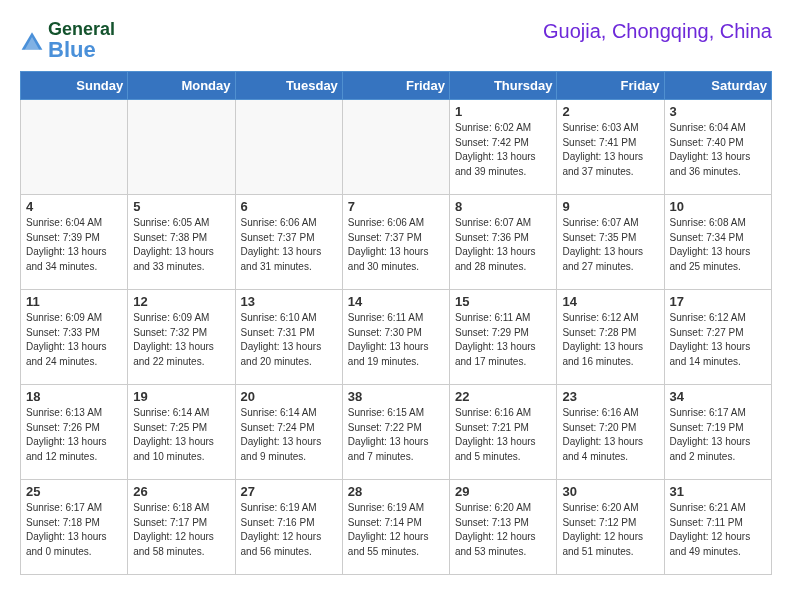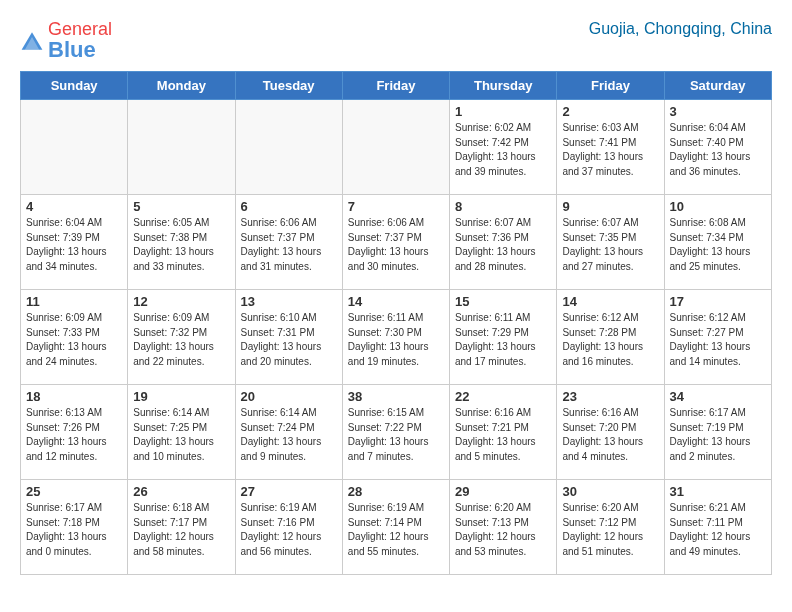--- a/index.html
+++ b/index.html
@@ -16,22 +16,22 @@
       align-items: flex-start;
       margin-bottom: 10px;
     }
     .logo {
       display: flex;
       align-items: center;
       gap: 4px;
     }
     .logo-text-general {
       font-size: 18px;
-      font-weight: normal;
-      color: #ef4444;
+      font-weight: bold;
+      color: #14532d;
       line-height: 1;
     }
     .logo-text-blue {
       font-size: 22px;
       font-weight: bold;
       color: #4a90d9;
       line-height: 1;
     }
     .logo-icon {
       width: 24px;
@@ -40,34 +40,34 @@
     .title-area {
       text-align: right;
     }
     .month-title {
       font-size: 36px;
       font-weight: bold;
       color: #333;
       line-height: 1.1;
     }
     .location-title {
-      font-size: 16px;
-      color: #0369a1;
+      font-size: 20px;
+      color: #6d28d9;
     }
     .calendar {
       width: 100%;
       border-collapse: collapse;
       border: 1px solid #ccc;
     }
     .calendar th {
       background-color: #3674c0;
       color: #fff;
       font-size: 13px;
       font-weight: bold;
-      text-align: center;
+      text-align: right;
       padding: 6px 4px;
       border: 1px solid #5090d0;
     }
     .calendar td {
       vertical-align: top;
       border: 1px solid #ccc;
       padding: 4px 5px;
       width: 108px;
       min-height: 90px;
       font-size: 10.5px;

